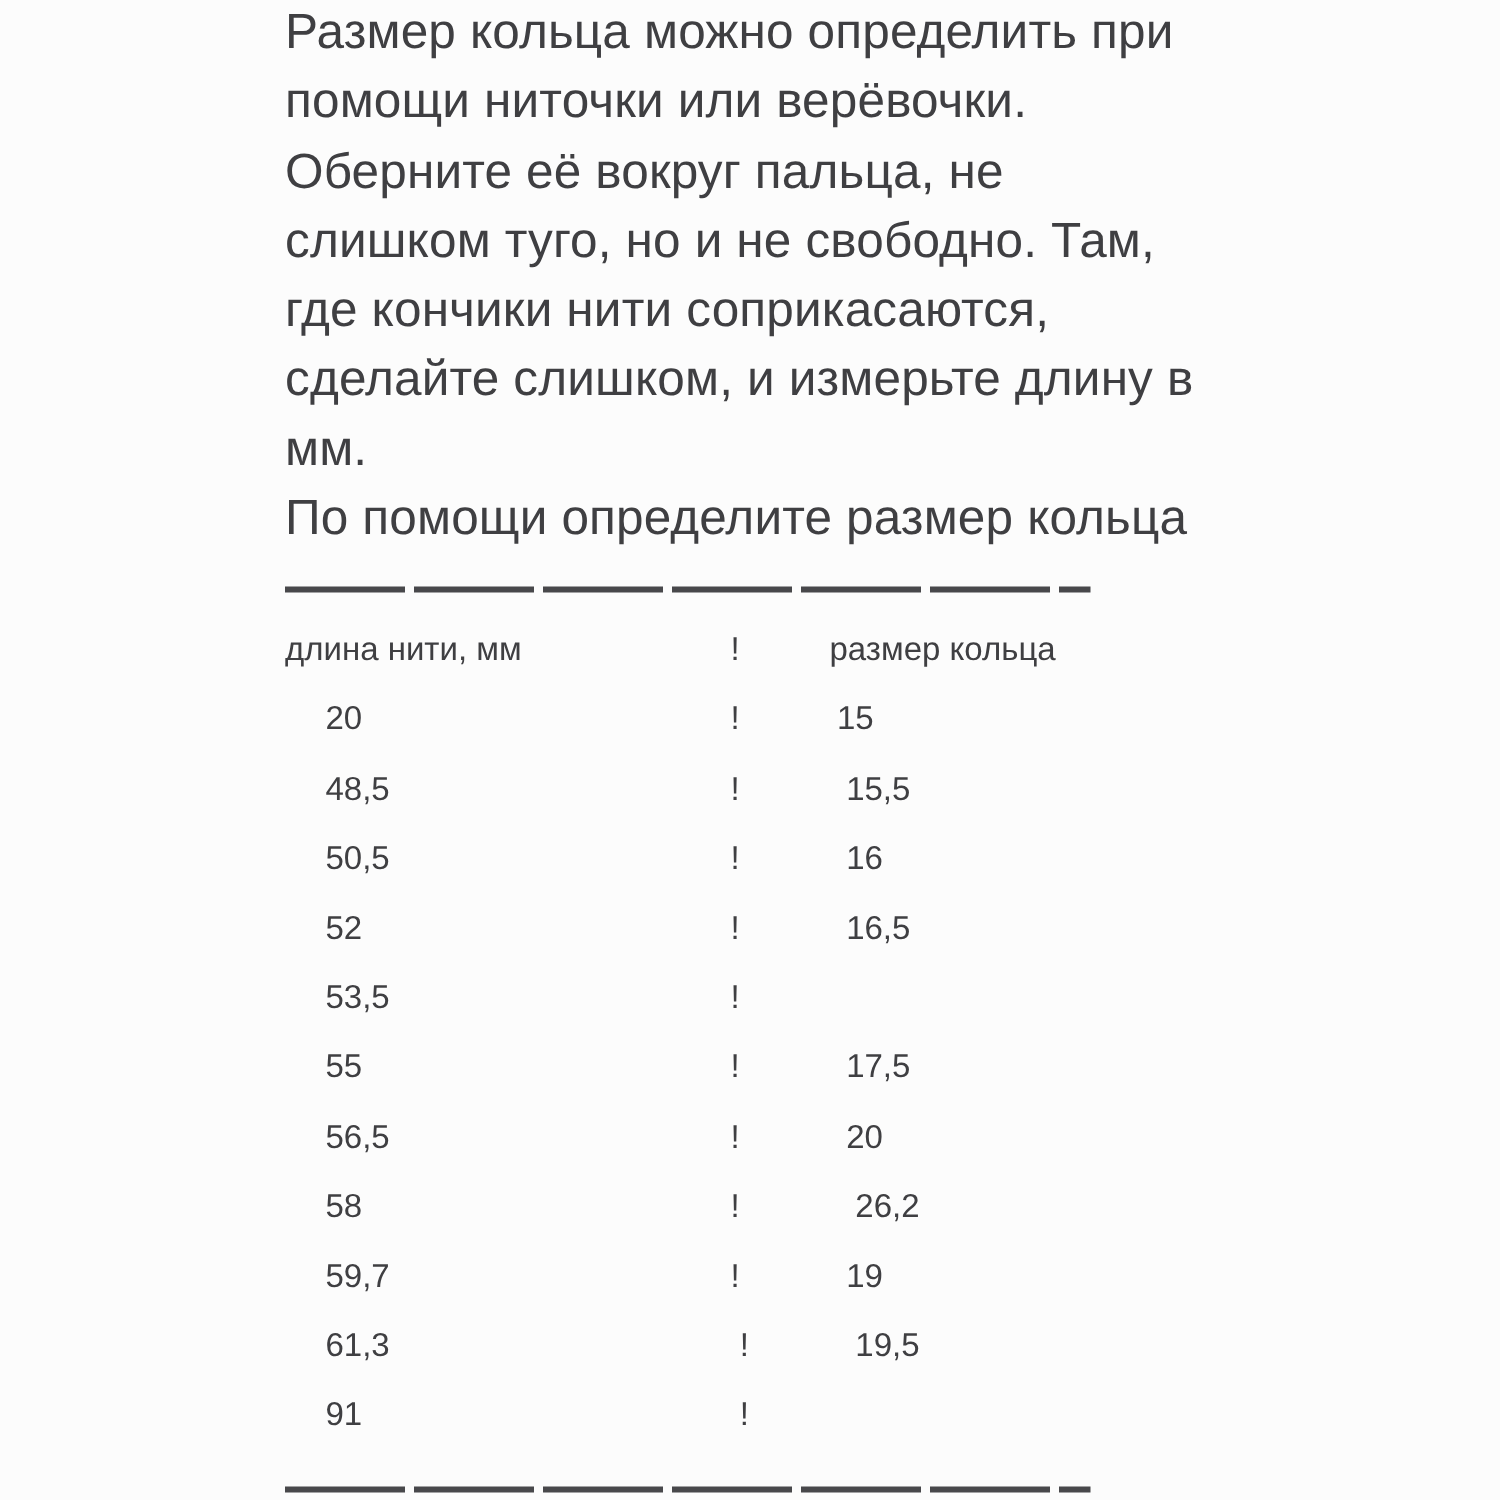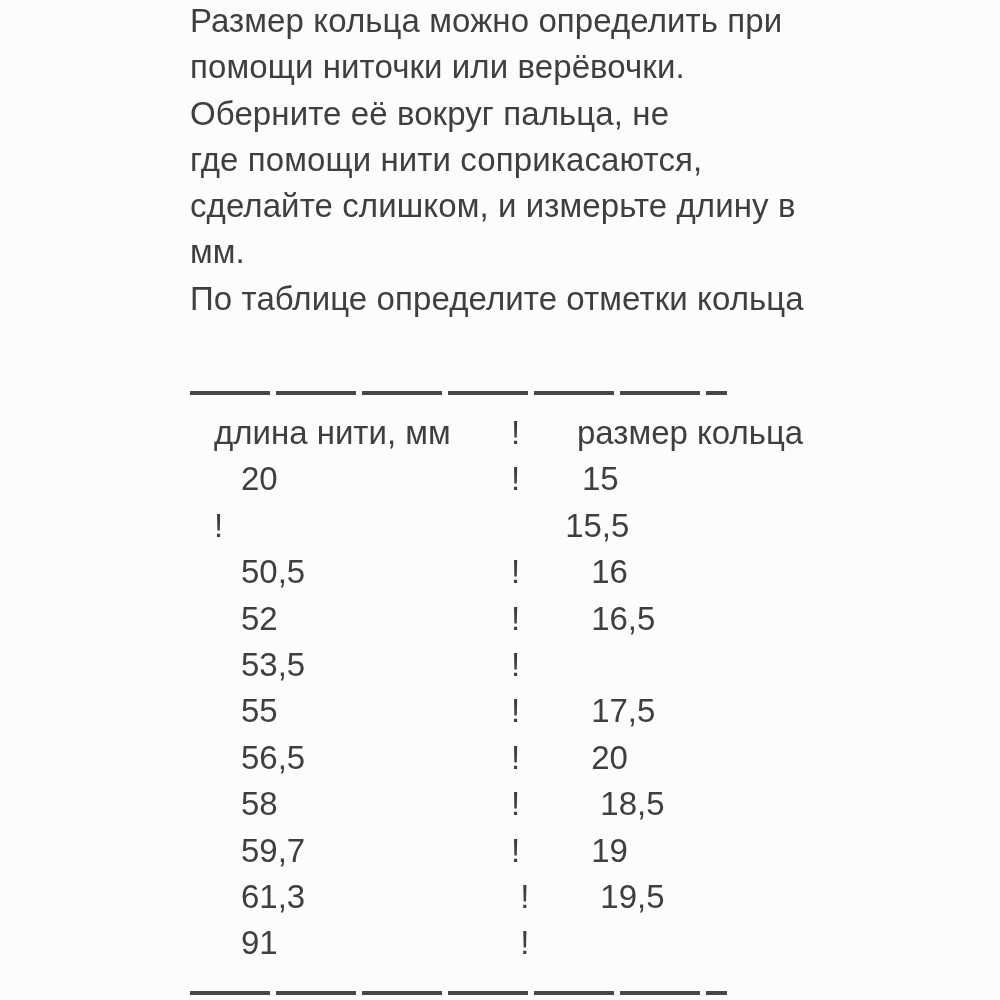--- a/index.html
+++ b/index.html
@@ -39,23 +39,22 @@
     width: 537px;
     height: 4px;
     background: repeating-linear-gradient(90deg, var(--divider) 0 80px, transparent 80px 86px);
   }
   .divider.top { top: 391px; }
   .divider.bottom { top: 991px; }
   .ring-table {
     position: absolute;
     left: 190px;
     top: 410px;
-    font-size: 33px;
+    font-size: 22px;
     line-height: 46.4px;
-    margin-left: 24px;
   }
   .trow {
     display: grid;
     grid-template-columns: 297px 26px 300px;
   }
   .trow .c1 { white-space: pre; }
   .trow .sep { white-space: pre; }
   .trow .c2 { white-space: pre; padding-left: 45px; }
   .trow.header .c2 { padding-left: 40px; }
   .trow.data .c1 { padding-left: 27px; }
@@ -66,47 +65,49 @@
 <div class="page">
 
   <div class="intro">
 
       <div class="line">Размер кольца можно определить при</div>
 
       <div class="line">помощи ниточки или верёвочки.</div>
 
       <div class="line">Оберните её вокруг пальца, не</div>
 
+      <div class="line">слишком туго, но и не свободно. Там,</div>
 
-      <div class="line">где помощи нити соприкасаются,</div>
+      <div class="line">где кончики нити соприкасаются,</div>
 
       <div class="line">сделайте слишком, и измерьте длину в</div>
 
       <div class="line">мм.</div>
 
-      <div class="line">По таблице определите отметки кольца</div>
+      <div class="line">По помощи определите размер кольца</div>
     </div>
 
   <div class="divider top"></div>
 
   <div class="ring-table">
     <div class="trow header">
       <div class="c1">длина нити, мм</div>
       <div class="sep">!</div>
       <div class="c2">размер кольца</div>
     </div>
     <div>
 
         <div class="trow data">
           <div class="c1">20</div>
           <div class="sep">!</div>
           <div class="c2">15</div>
         </div>
 
         <div class="trow data">
+          <div class="c1">48,5</div>
           <div class="sep">!</div>
           <div class="c2"> 15,5</div>
         </div>
 
         <div class="trow data">
           <div class="c1">50,5</div>
           <div class="sep">!</div>
           <div class="c2"> 16</div>
         </div>
 
@@ -129,21 +130,21 @@
 
         <div class="trow data">
           <div class="c1">56,5</div>
           <div class="sep">!</div>
           <div class="c2"> 20</div>
         </div>
 
         <div class="trow data">
           <div class="c1">58</div>
           <div class="sep">!</div>
-          <div class="c2">  18,5</div>
+          <div class="c2">  26,2</div>
         </div>
 
         <div class="trow data">
           <div class="c1">59,7</div>
           <div class="sep">!</div>
           <div class="c2"> 19</div>
         </div>
 
         <div class="trow data">
           <div class="c1">61,3</div>

